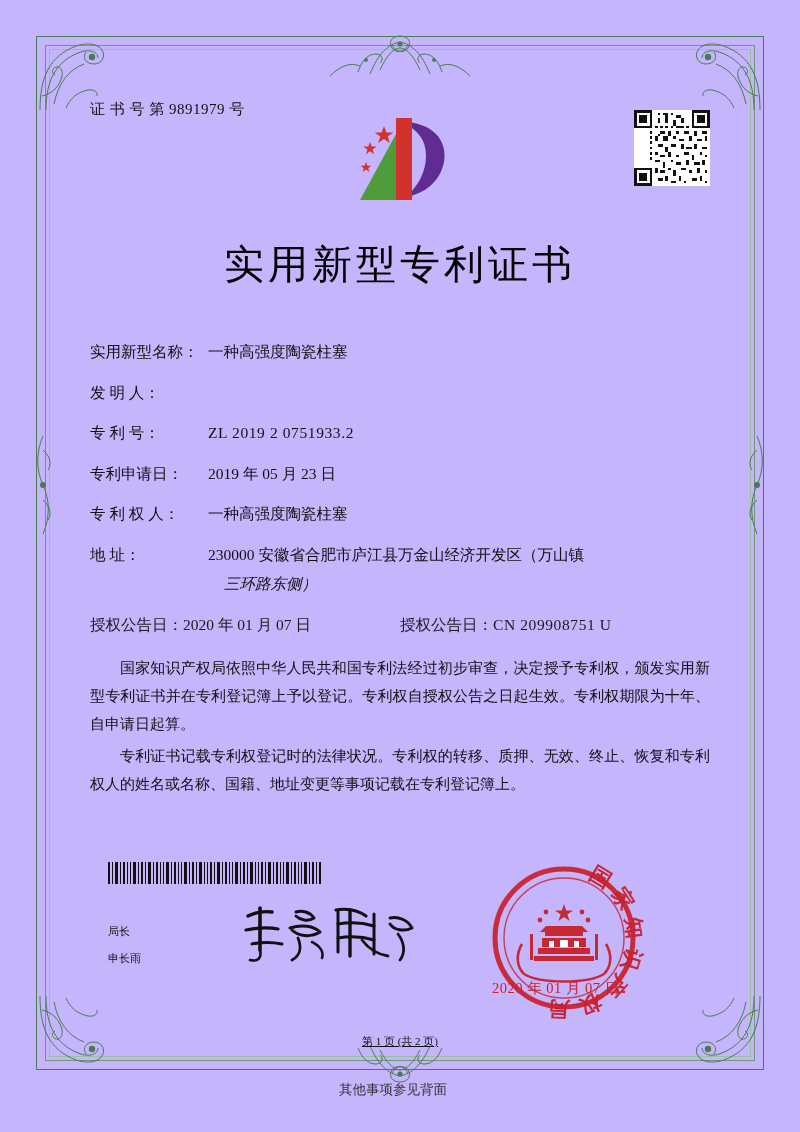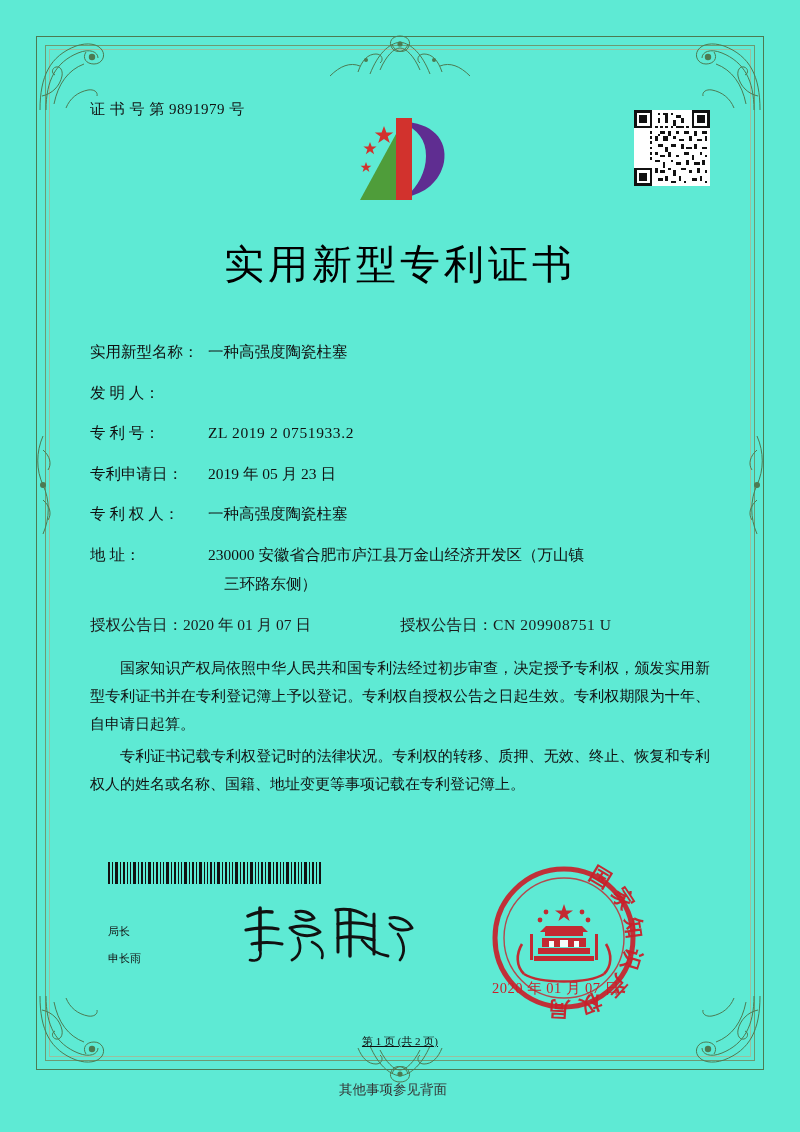--- a/index.html
+++ b/index.html
@@ -13,21 +13,21 @@
     font-family: "Liberation Serif", "DejaVu Serif", serif;
     color: #1a1a1a;
     position: relative;
     overflow: hidden;
   }
 
   
   .page {
     position: absolute;
     inset: 0;
-    background: #5eead4;
+    background: #c4b5fd;
   }
   .frame-outer {
     position: absolute;
     left: 36px;
     top: 36px;
     right: 36px;
     bottom: 62px;
     border: 1.5px solid #4c7a52;
   }
   .frame-inner {
@@ -154,20 +154,21 @@
     color: #111;
   }
   .field-value {
     flex: 1;
     color: #111;
   }
   .field-value .line2 {
     display: block;
     margin-top: 14px;
     margin-left: 16px;
+    font-style: italic;
   }
   .mono-val {
     font-family: "Liberation Serif", serif;
     letter-spacing: 0.6px;
   }
 
   .two-col {
     display: flex;
     align-items: center;
     margin-bottom: 18px;

